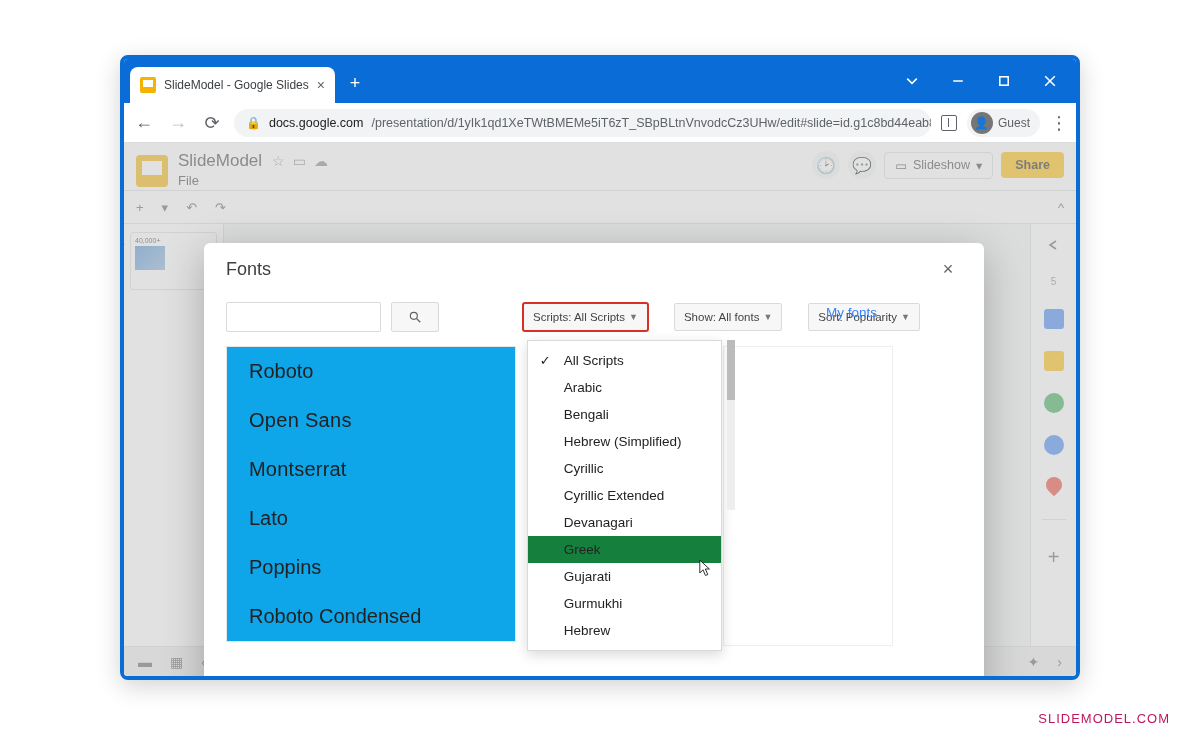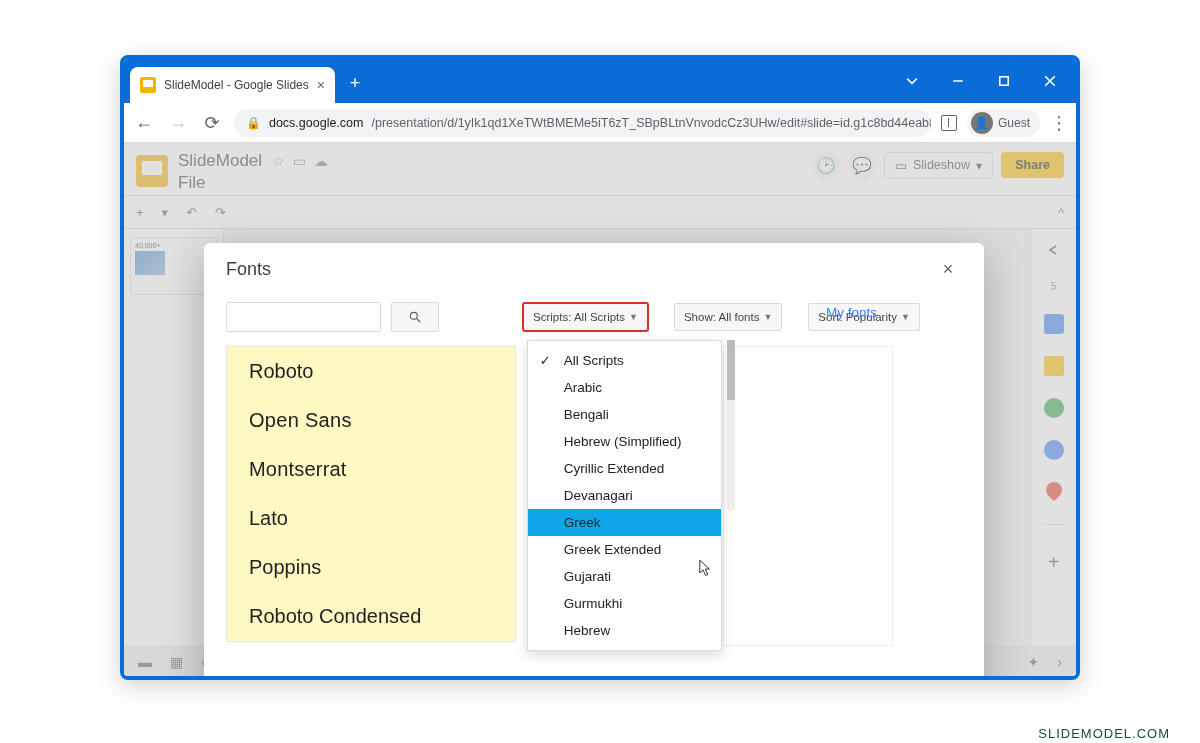--- a/index.html
+++ b/index.html
@@ -29,21 +29,21 @@
 
 .app-surface { position:relative; height:calc(100% - 84px); background:#fff; }
 .dim-overlay { position:absolute; inset:0; background:rgba(200,200,200,0.55); }
 
 .app-header { position:relative; display:flex; align-items:flex-start; padding:8px 12px 2px; gap:10px; }
 .slides-logo { width:32px; height:32px; background:#f4b400; border-radius:4px; position:relative; top:4px; }
 .slides-logo::after { content:""; position:absolute; top:6px; left:6px; width:20px; height:14px; background:#fff; }
 .doc-title-row { display:flex; align-items:center; gap:10px; }
 .doc-title { font-size:17px; color:#3c4043; }
 .title-icons { color:#80868b; font-size:14px; display:flex; gap:8px; }
-.menus { font-size:17px; color:#3c4043; margin-top:2px; display:flex; gap:14px; }
+.menus { font-size:13px; color:#3c4043; margin-top:2px; display:flex; gap:14px; }
 .header-right { margin-left:auto; display:flex; align-items:center; gap:8px; }
 .pill-btn { border:1px solid #dadce0; border-radius:4px; padding:5px 10px; font-size:12.5px; color:#3c4043; display:flex; align-items:center; gap:6px; background:#fff; }
 .share-btn { background:#fbbc04; color:#202124; border:none; font-weight:600; border-radius:4px; padding:6px 14px; font-size:12.5px; }
 .comment-chip { width:28px; height:28px; border-radius:50%; background:#f1f3f4; display:flex; align-items:center; justify-content:center; }
 
 .toolbar { height:34px; border-top:1px solid #dadce0; border-bottom:1px solid #dadce0; display:flex; align-items:center; padding:0 8px; gap:10px; font-size:13px; color:#3c4043; }
 .tb-btn { padding:2px 4px; color:#5f6368; }
 
 .workspace { display:flex; height:calc(100% - 90px); }
 .thumb-panel { width:100px; border-right:1px solid #dadce0; padding:8px 6px; background:#fff; }
@@ -80,52 +80,52 @@
 .search-input { width:155px; height:30px; border:1px solid #d8dade; border-radius:2px; }
 .search-btn { width:48px; height:30px; border:1px solid #d8dade; background:#f7f7f7; border-radius:2px; display:flex; align-items:center; justify-content:center; color:#5f6368; }
 .filter-btns { display:flex; gap:6px; margin-left:46px;}
 .filter-btn { height:28px; border:1px solid #d8dade; background:#f7f7f7; border-radius:2px; padding:0 9px; font-size:11.5px; color:#444; display:flex; align-items:center; gap:4px;margin-left:20px; }
 .filter-btn.highlighted { outline:2px solid #d93025; outline-offset:-1px; }
 .caret { font-size:9px; color:#777; }
 
 .dlg-body { display:flex; margin-top:14px; gap:0; height:310px; }
 
 .fonts-col { width:303px;}
-.fonts-list { border:1px solid #e4e4e4; background:#fef9c3; }
+.fonts-list { border:1px solid #e4e4e4; background:#0ea5e9; }
 .font-row { padding:13px 22px; font-size:20px; color:#222; }
 .font-row.roboto { font-family: Arial, sans-serif; font-weight:400;}
 .font-row.opensans { letter-spacing:0.3px; }
 .font-row.mont { letter-spacing:0.2px; font-family:"Trebuchet MS",sans-serif;}
 .font-row.lato { font-family:"Trebuchet MS",sans-serif;}
 .font-row.poppins { font-family:"Segoe UI",sans-serif;}
 .font-row.robcond { font-stretch:condensed; }
 
 .scripts-col { position:relative; margin-left:11px; }
 .dropdown { position:absolute; left:0; top:-6px; width:195px; background:#fff; border:1px solid #d8dade; box-shadow:0 4px 12px rgba(0,0,0,0.15); padding:6px 0; }
 .dd-item { padding:6px 16px 6px 36px; font-size:13.5px; color:#222; position:relative; }
 .dd-item.checked::before { content:"✓"; position:absolute; left:12px; top:6px; color:#222; font-size:13px; }
-.dd-item.hovered { background:#0ea5e9; }
+.dd-item.hovered { background:#15803d; }
 
 .dd-scroll-outer { position:absolute; left:200px; top:-6px; width:8px; height:170px; background:#eee; }
 .dd-scroll-thumb { width:100%; height:60px; background:#bbb; }
 
 .preview-col { width:250px; margin-left:auto;}
 .preview-box { width:170px; height:300px; border:1px solid #eee; }
 
 .myfonts-col { position:absolute; right:28px; top:62px; width:130px;}
 .myfonts-title { color:#3b82f6; font-size:13.5px; }
 
 .dlg-footer { position:absolute; bottom:14px; left:22px; display:flex; gap:12px; }
 .ok-btn { background:#a5cdf8; color:#fff; font-weight:700; font-size:12px; border:none; border-radius:2px; padding:6px 18px; }
 .cancel-btn { background:#fff; border:1px solid #d8dade; color:#444; font-size:12px; border-radius:2px; padding:6px 14px; }
 
 .cursor { position:absolute; width:16px; height:22px; pointer-events:none; }
 .cursor svg { width:16px; height:22px; }
 
-.watermark { position:absolute; right:30px; bottom:2px; font-size:13px; letter-spacing:1px; color:#14532d; font-family:Arial; }
+.watermark { position:absolute; right:30px; bottom:17px; font-size:13px; letter-spacing:1px; color:#be185d; font-family:Arial; }
 </style>
 </head>
 <body>
 
 <div class="outer-frame">
 
   <div class="titlebar">
     <div class="tab">
       <span class="tab-favicon"></span>
       <span>SlideModel - Google Slides</span>
@@ -295,24 +295,24 @@
             <div class="font-row robcond">Roboto Condensed</div>
           </div>
         </div>
 
         <div class="scripts-col" style="width:205px;">
           <div class="dropdown">
             <div class="dd-item checked">All Scripts</div>
             <div class="dd-item">Arabic</div>
             <div class="dd-item">Bengali</div>
             <div class="dd-item">Hebrew (Simplified)</div>
+            <div class="dd-item">Cyrillic</div>
             <div class="dd-item">Cyrillic Extended</div>
             <div class="dd-item">Devanagari</div>
             <div class="dd-item hovered">Greek</div>
-            <div class="dd-item">Greek Extended</div>
             <div class="dd-item">Gujarati</div>
             <div class="dd-item">Gurmukhi</div>
             <div class="dd-item">Hebrew</div>
           </div>
           <div class="dd-scroll-outer">
               <div class="dd-scroll-thumb"></div>
             </div>
           <div class="cursor" style="left:168px; top:212px;">
             <svg viewBox="0 0 20 26">
                 <path d="M6 2 L6 18 L10 14 L13 21 L16 20 L13 13 L18 13 Z" fill="#fff" stroke="#000" stroke-width="1"></path>

